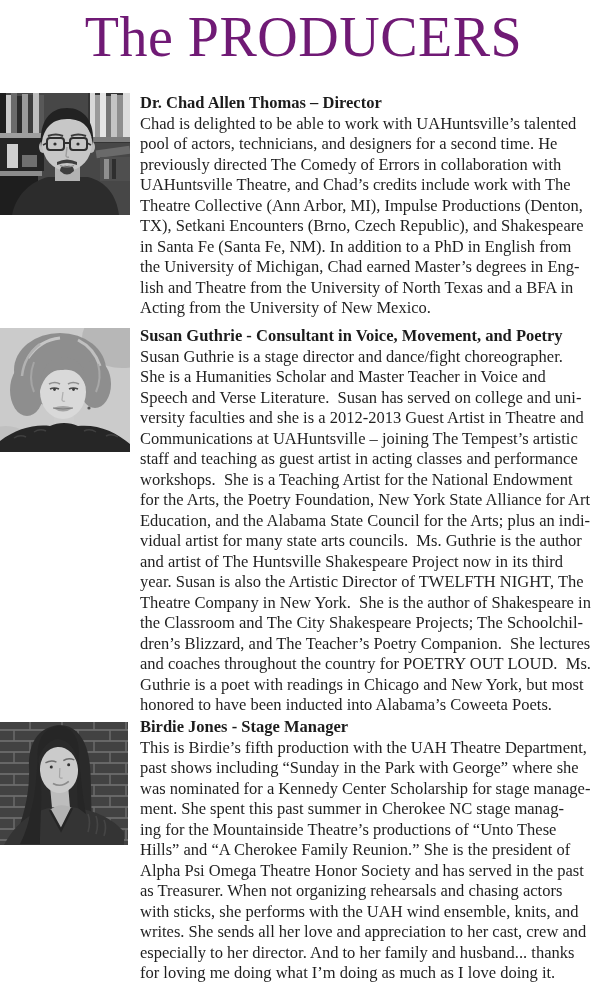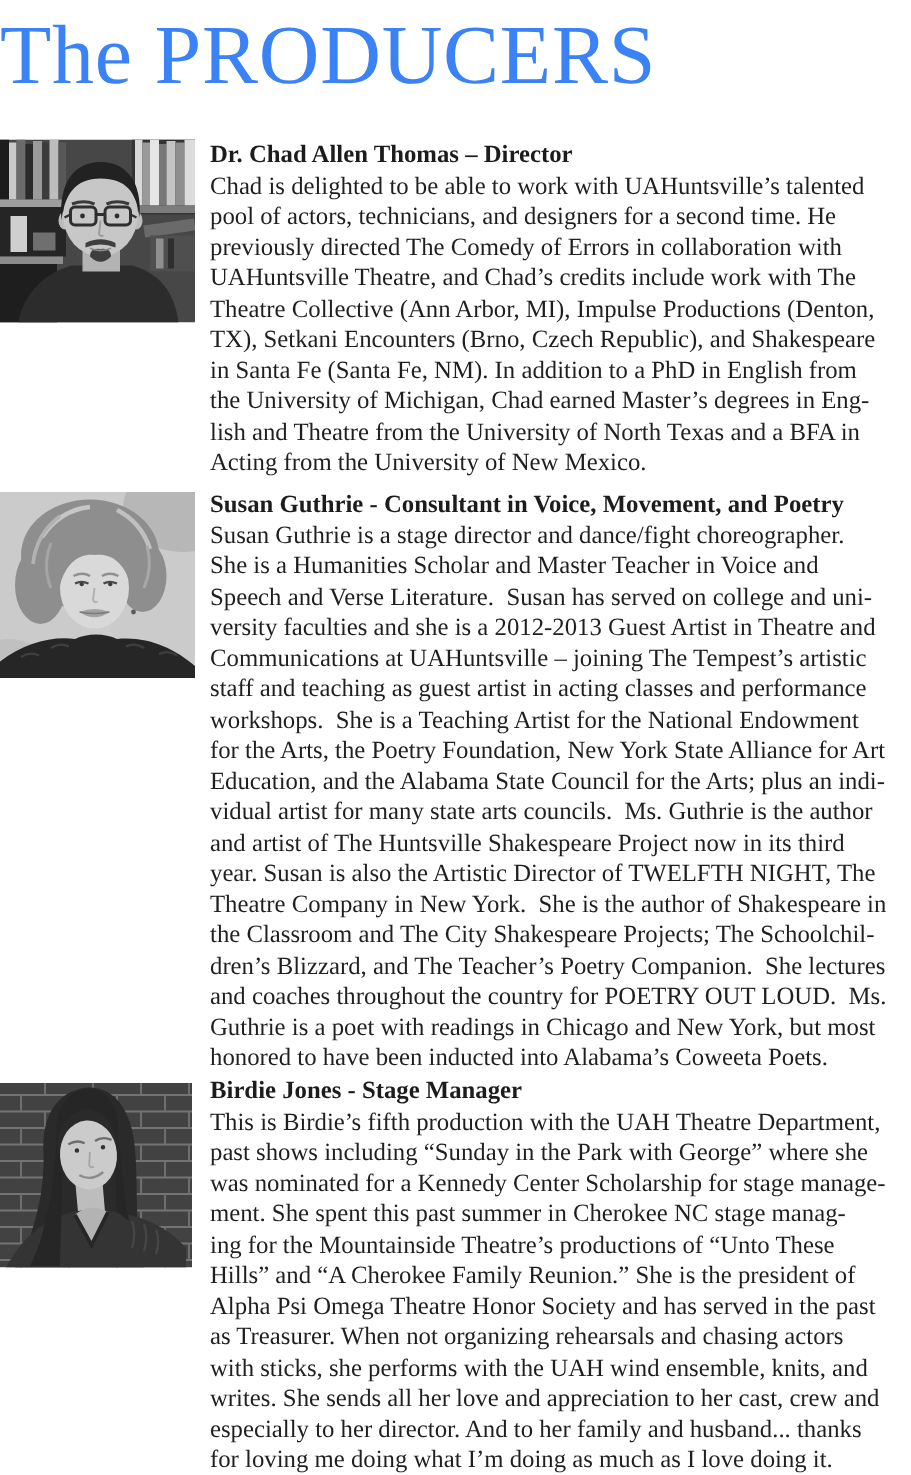--- a/index.html
+++ b/index.html
@@ -11,26 +11,26 @@
     overflow: hidden;
     font-family: "Liberation Serif", "DejaVu Serif", serif;
     color: #1f1f1f;
   }
   h1.title {
     position: absolute;
     top: 4px;
     left: 0;
     width: 100%;
     margin: 0;
-    text-align: left;
+    text-align: center;
     font-size: 56px;
     line-height: 66px;
     font-weight: 400;
     letter-spacing: 0.5px;
-    color: #3b82f6;
+    color: #701a75;
   }
   section.bio {
     position: absolute;
     left: 0;
     width: 604px;
   }
   figure.photo {
     position: absolute;
     left: 0;
     margin: 0;

